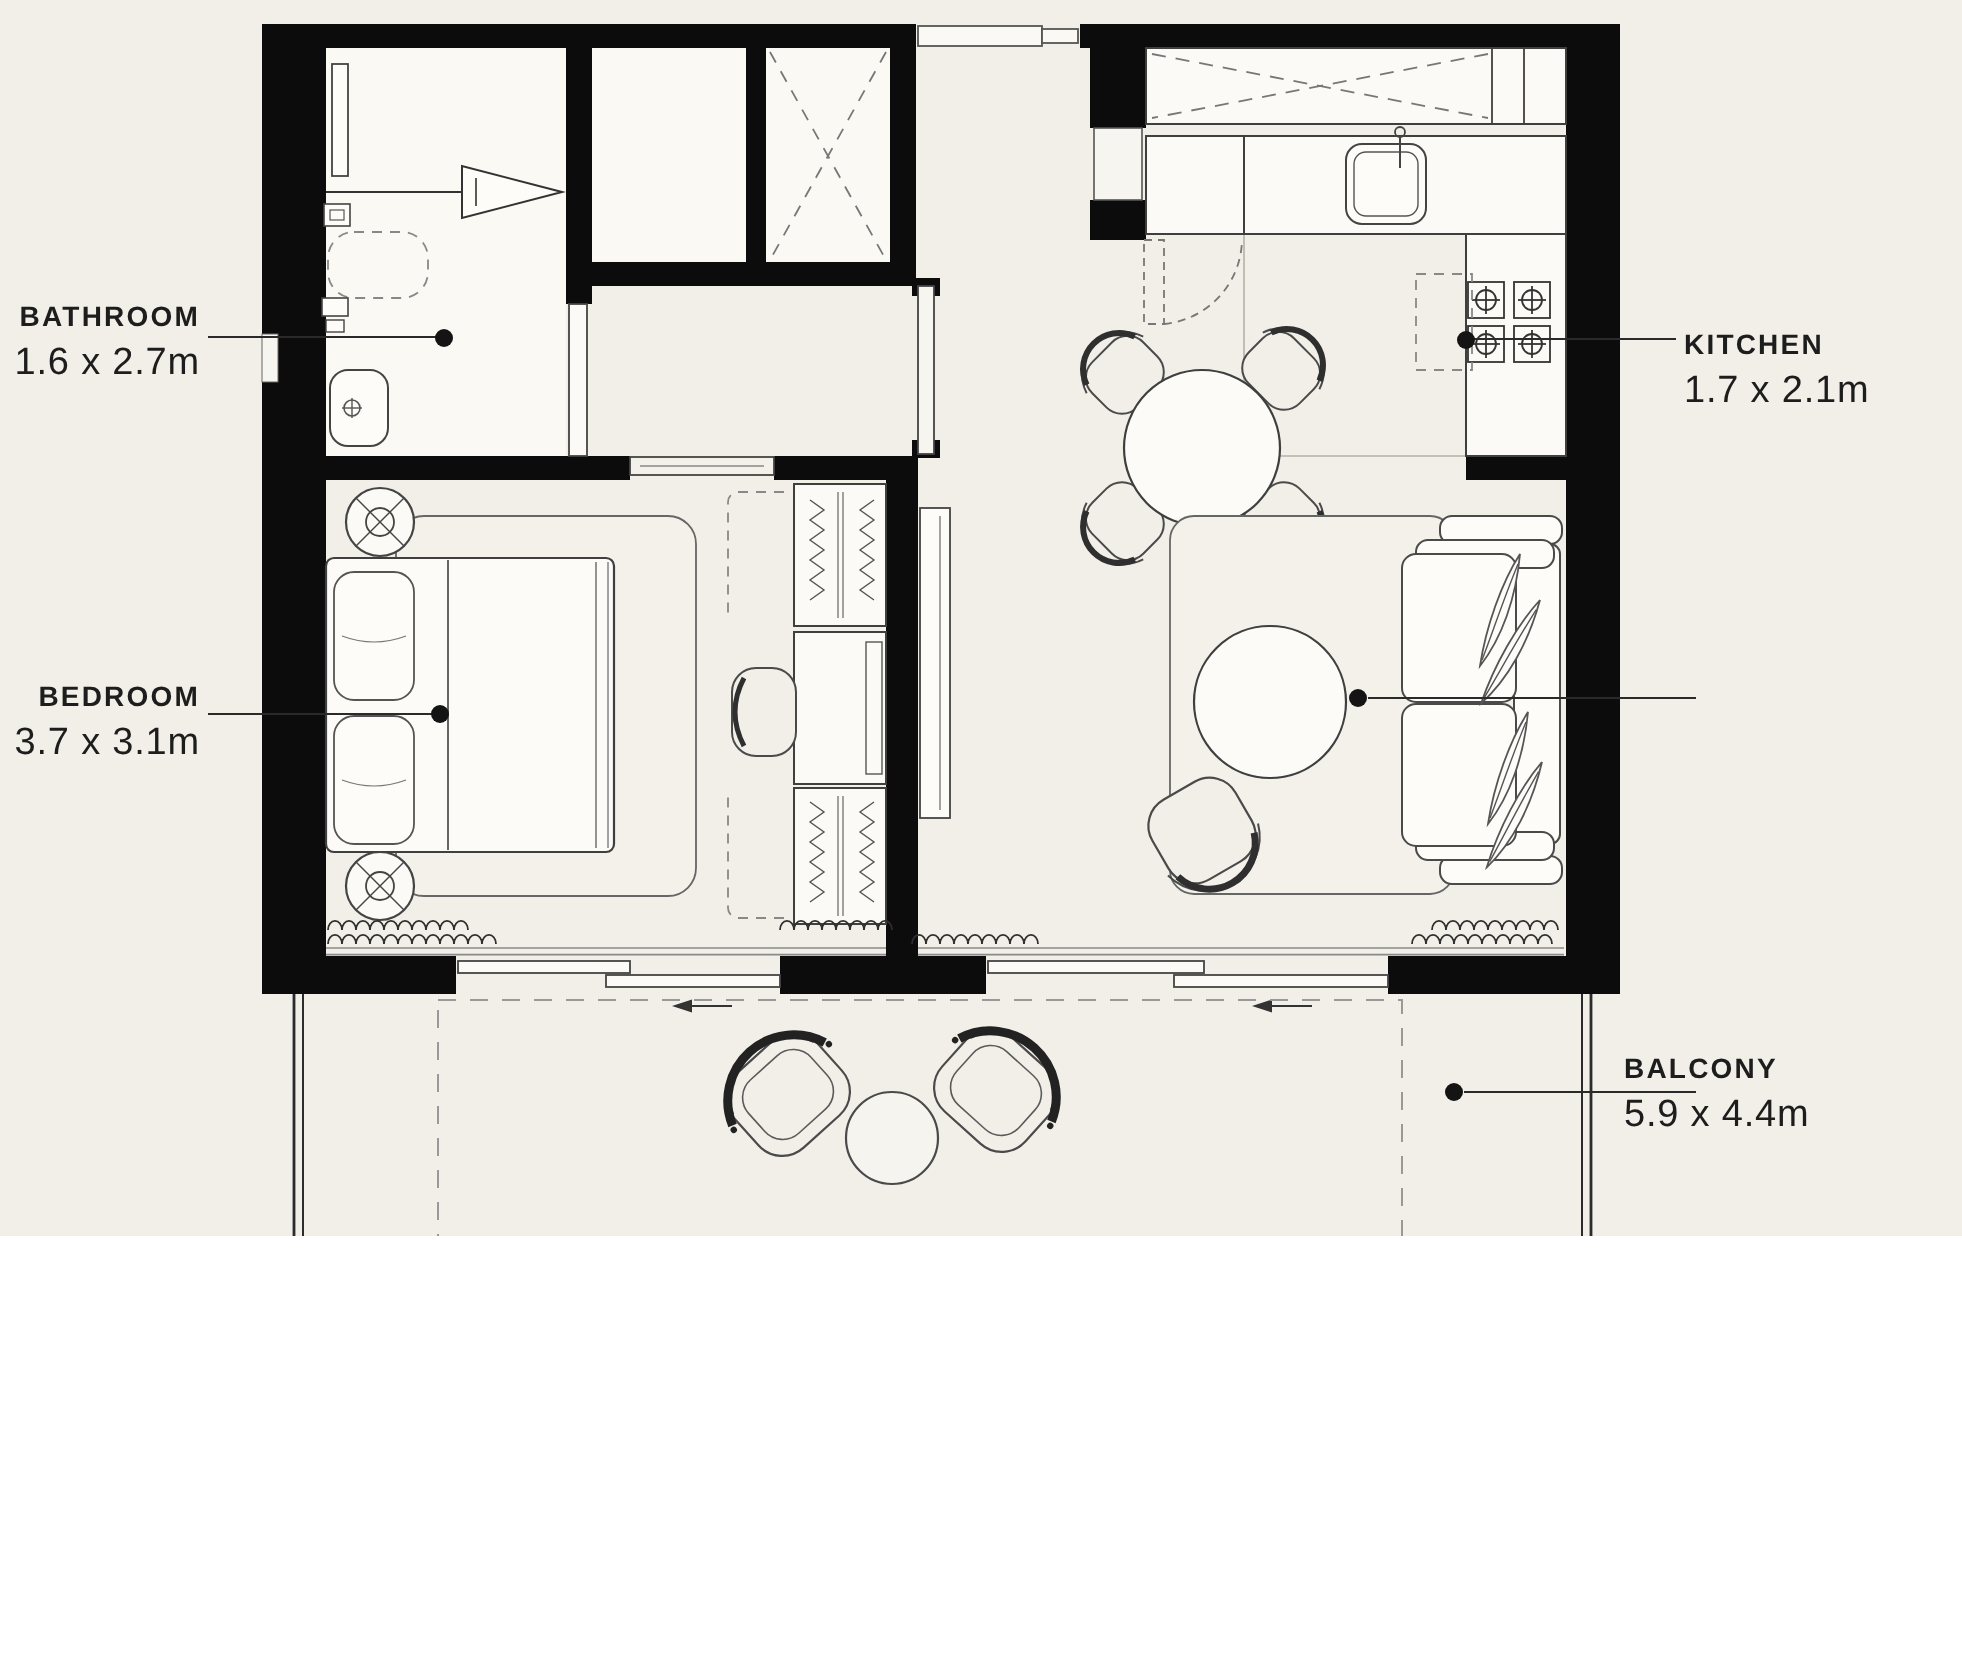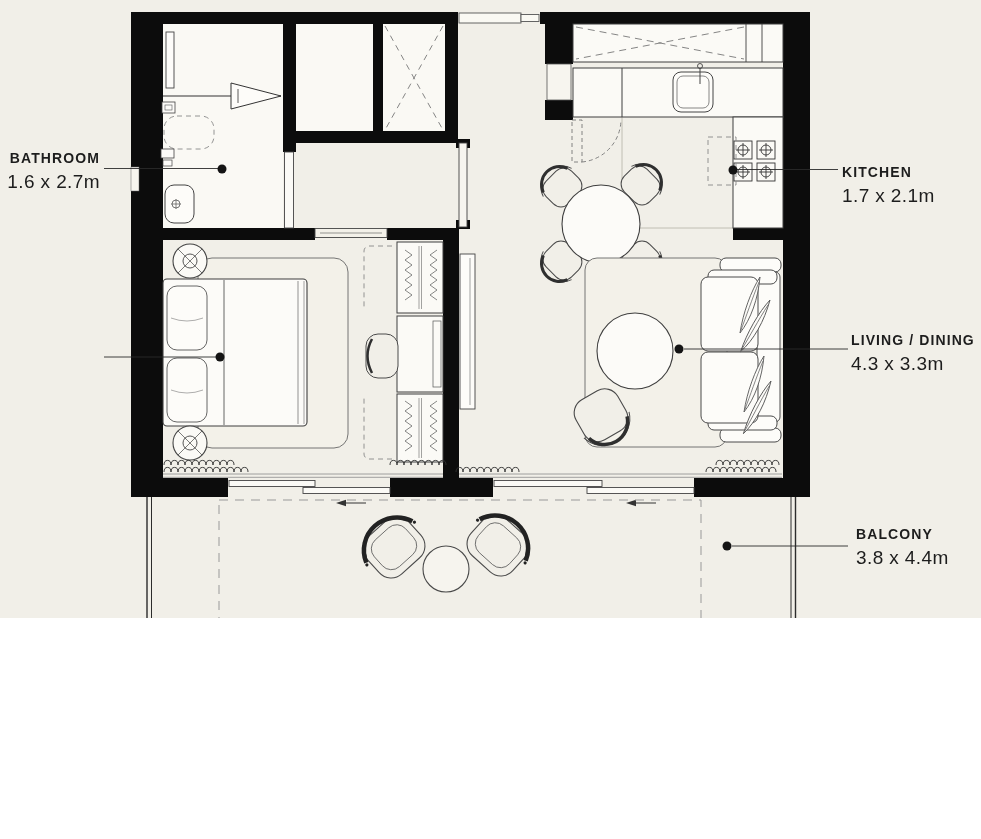--- a/index.html
+++ b/index.html
@@ -7,21 +7,21 @@
          font-family:"Liberation Sans", sans-serif;padding-left:34px;}
   .plan-svg{position:absolute;left:0;top:0;}
   .room-label{position:absolute;color:#1d1d1d;z-index:5;}
   .room-label .name{font-size:14px;font-weight:700;letter-spacing:1.1px;white-space:nowrap;}
   .room-label .dims{font-size:19px;font-weight:500;letter-spacing:0.4px;margin-top:5px;white-space:nowrap;}
   .align-right{text-align:right;}
   #lbl-bathroom{left:2px;top:150px;width:98px;}
   #lbl-bedroom{left:2px;top:340px;width:98px;}
   #lbl-kitchen{left:842px;top:164px;}
   #lbl-living{left:851px;top:332px;}
-  #lbl-balcony{left:812px;top:526px;margin-left:44px;}
+  #lbl-balcony{left:812px;top:526px;}
 </style>
 </head>
 <body>
 
 <div class="stage">
 
   <svg class="plan-svg" width="981" height="839" viewBox="0 0 981 839">
 
     <defs>
       <g id="dchair">
@@ -299,26 +299,26 @@
       <circle cx="733" cy="170" r="4.5"></circle>
       <circle cx="679" cy="349" r="4.5"></circle>
       <circle cx="727" cy="546" r="4.5"></circle>
     </g>
   </svg>
 
   <div class="room-label align-right" id="lbl-bathroom">
     <div class="name">BATHROOM</div>
     <div class="dims">1.6 x 2.7m</div>
   </div>
+  <div class="room-label align-right" id="lbl-bedroom">
+    <div class="name">BEDROOM</div>
+    <div class="dims">3.7 x 3.1m</div>
+  </div>
   <div class="room-label" id="lbl-kitchen">
     <div class="name">KITCHEN</div>
     <div class="dims">1.7 x 2.1m</div>
   </div>
-  <div class="room-label" id="lbl-living">
-    <div class="name">LIVING / DINING</div>
-    <div class="dims">4.3 x 3.3m</div>
-  </div>
   <div class="room-label" id="lbl-balcony">
     <div class="name">BALCONY</div>
-    <div class="dims">3.8 x 4.4m</div>
+    <div class="dims">5.9 x 4.4m</div>
   </div>
 
 </div>
 
 </body></html>

